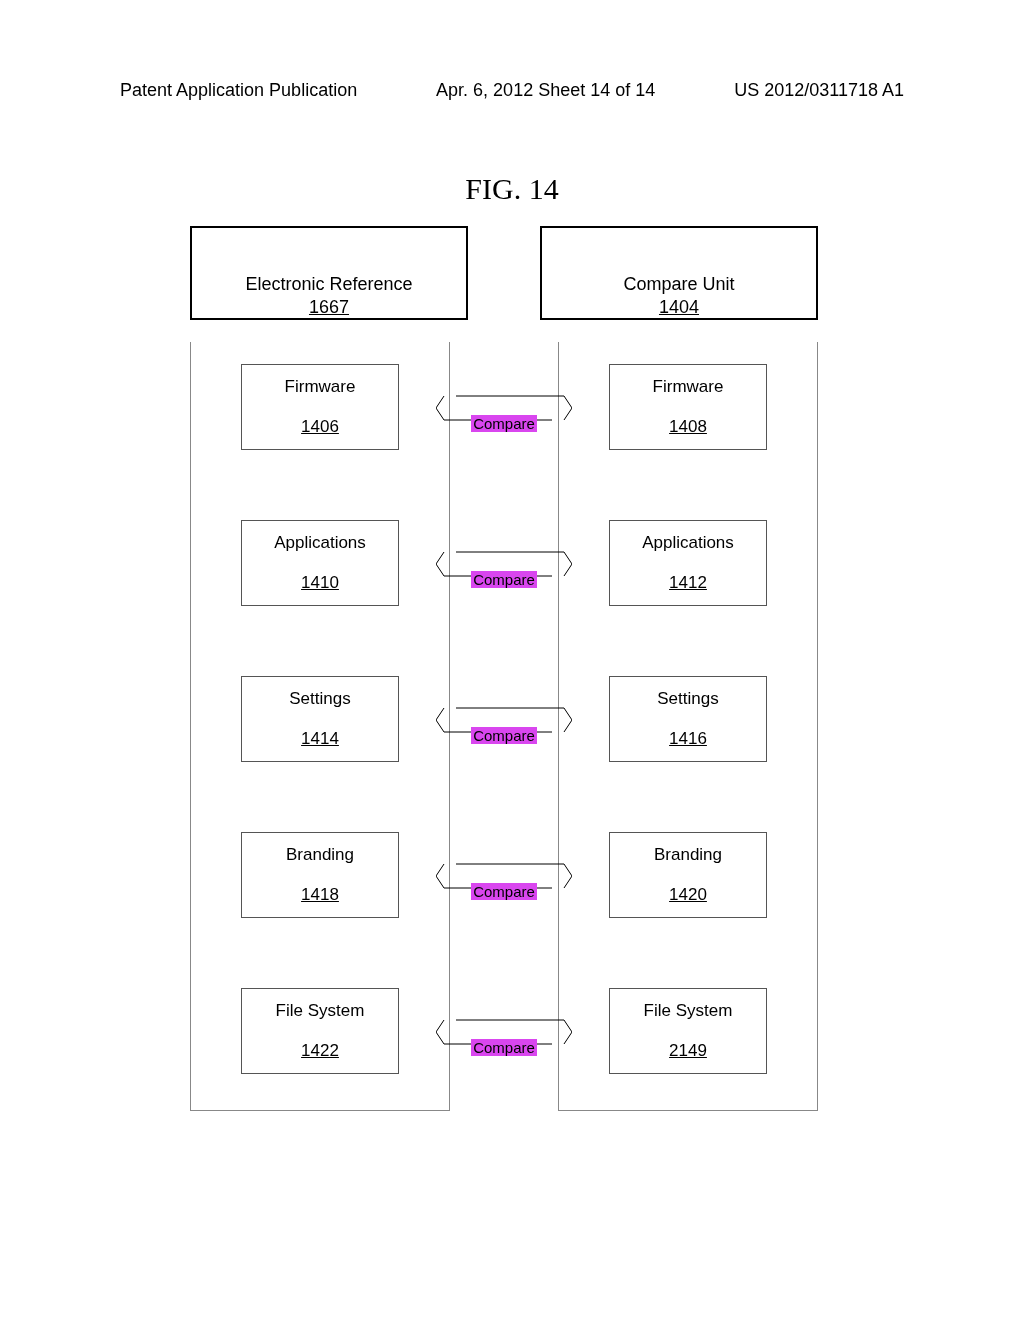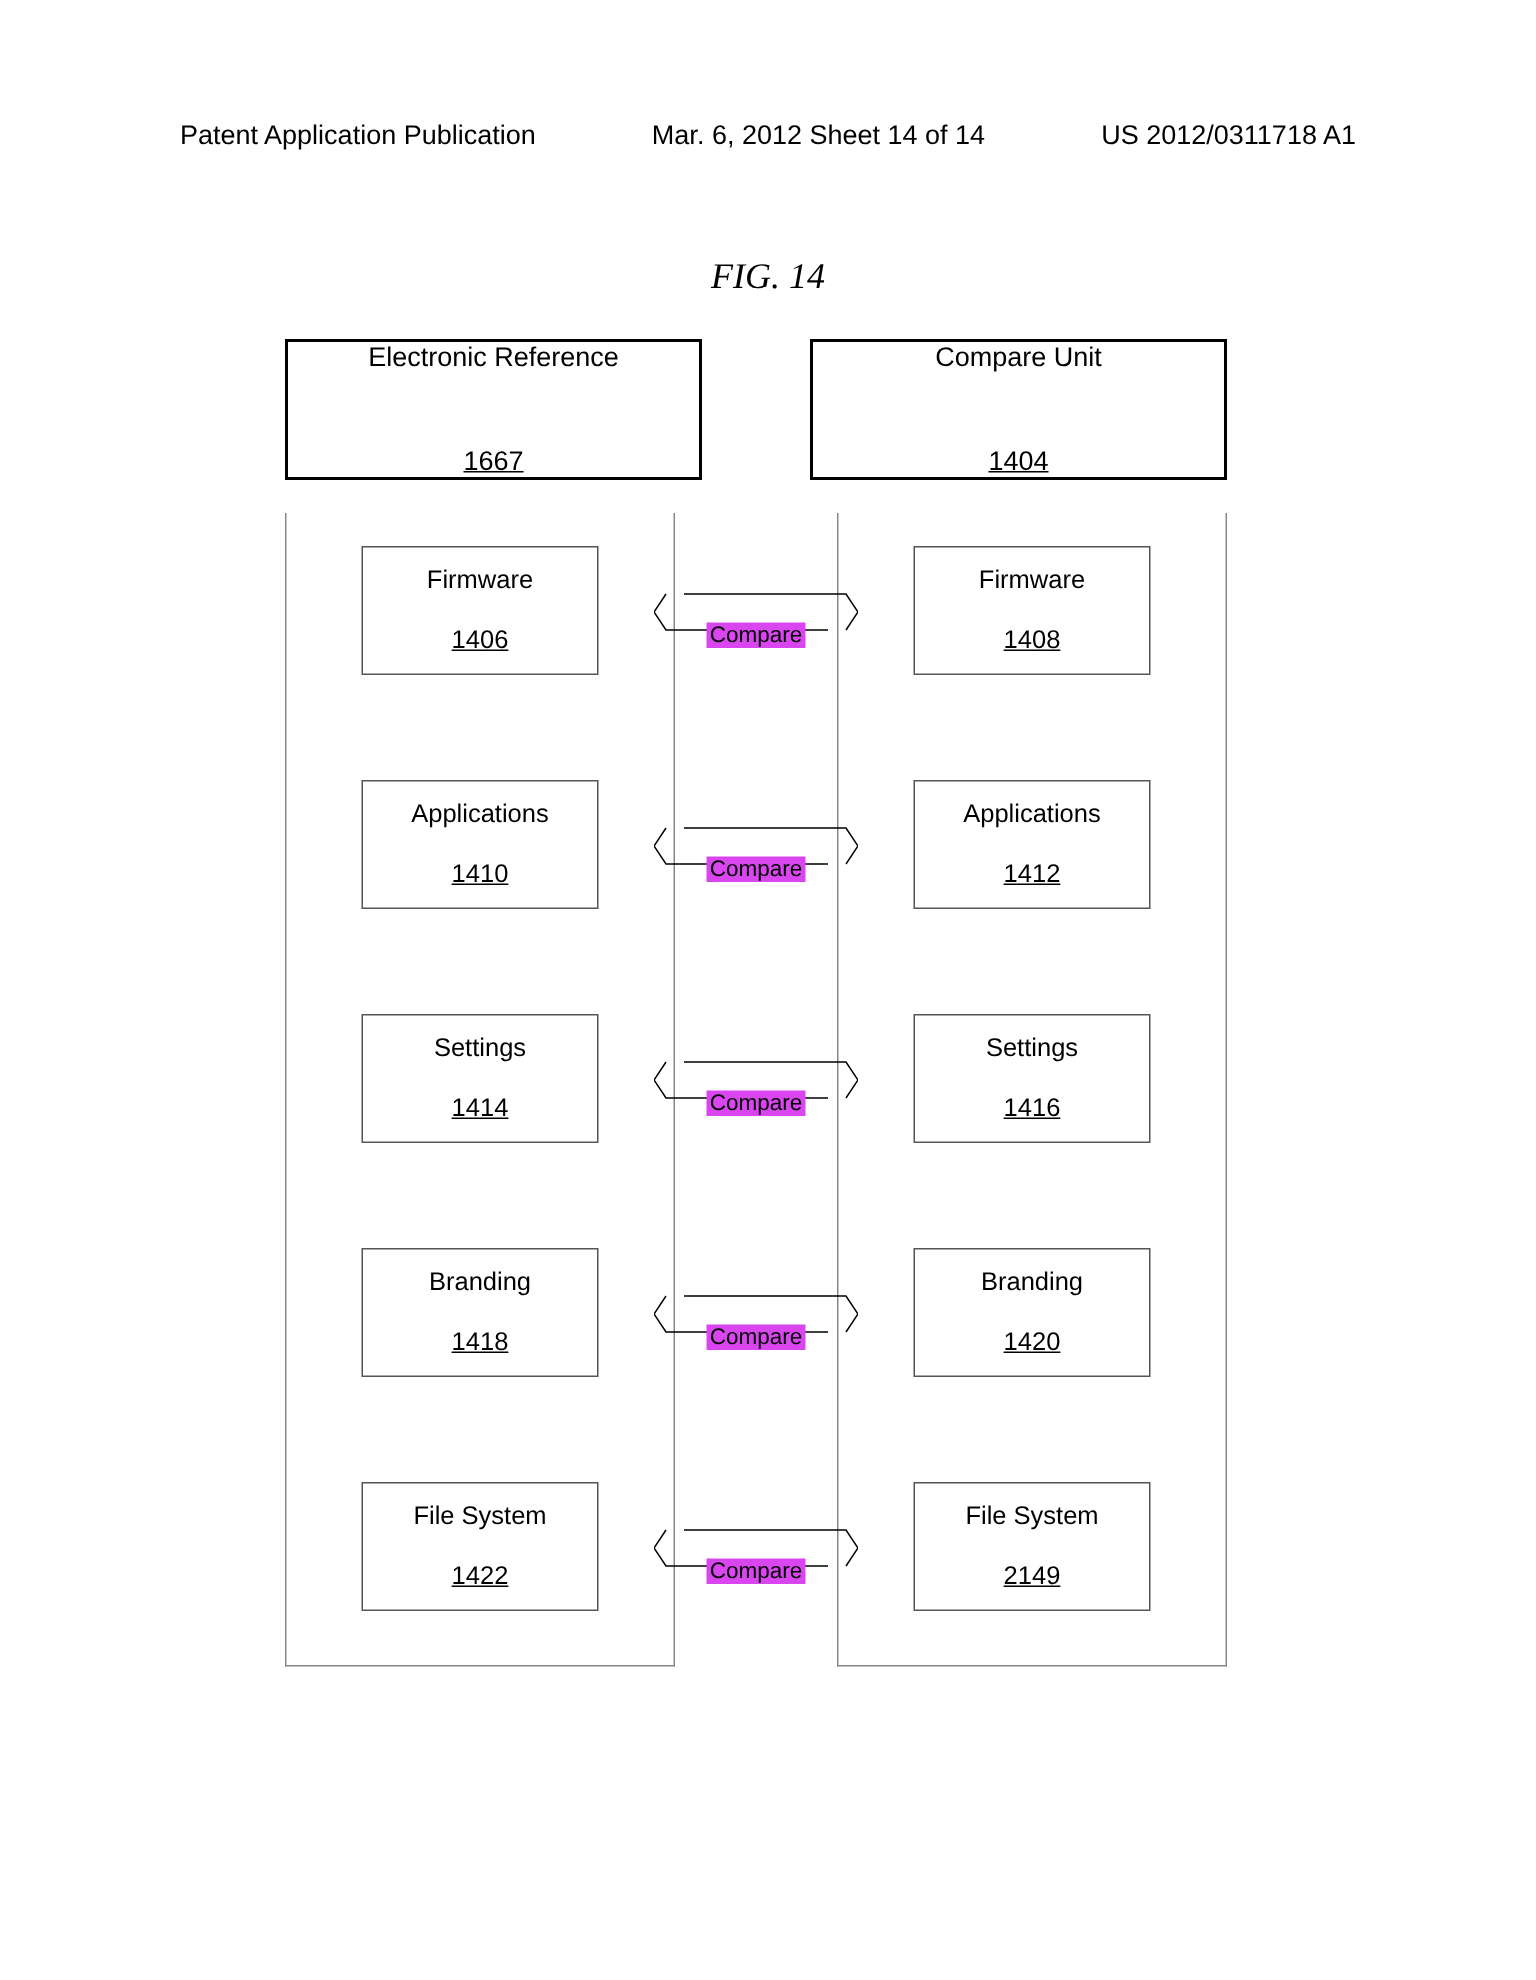--- a/index.html
+++ b/index.html
@@ -26,42 +26,41 @@
     .header-mid { font-weight: normal; }
     .header-right { font-weight: normal; }
 
     .fig-title {
       position: absolute;
       top: 172px;
       left: 0;
       width: 1024px;
       text-align: center;
       font-family: "Times New Roman", Times, serif;
-      font-style: italic;
-      font-size: 24px;
+      font-size: 30px;
     }
 
     .diagram {
       position: absolute;
       top: 226px;
       left: 190px;
       width: 628px;
     }
     .col-header-row {
       display: flex;
       justify-content: space-between;
     }
     .col-header {
       width: 278px;
       height: 94px;
       border: 2px solid #000;
       display: flex;
       flex-direction: column;
       align-items: center;
-      justify-content: space-between;
+      justify-content: flex-end;
       font-size: 18px;
       text-align: center;
     }
     .ref-num { text-decoration: underline; margin-top: 2px; }
 
     .body-row {
       display: flex;
       justify-content: space-between;
       position: relative;
       margin-top: 22px;
@@ -118,21 +117,21 @@
       padding: 0 2px;
       z-index: 2;
       margin-top: 32px;
     }
   </style>
 </head>
 <body>
 
 <div class="header">
   <span class="header-left">Patent Application Publication</span>
-  <span class="header-mid">Mar. 6, 2012  Sheet 14 of 14</span>
+  <span class="header-mid">Apr. 6, 2012  Sheet 14 of 14</span>
   <span class="header-right">US 2012/0311718 A1</span>
 </div>
 
 <div class="fig-title">FIG. 14</div>
 
 <div class="diagram">
   <div class="col-header-row">
     <div class="col-header">
       <span>Electronic Reference</span>
       <span class="ref-num">1667</span>

